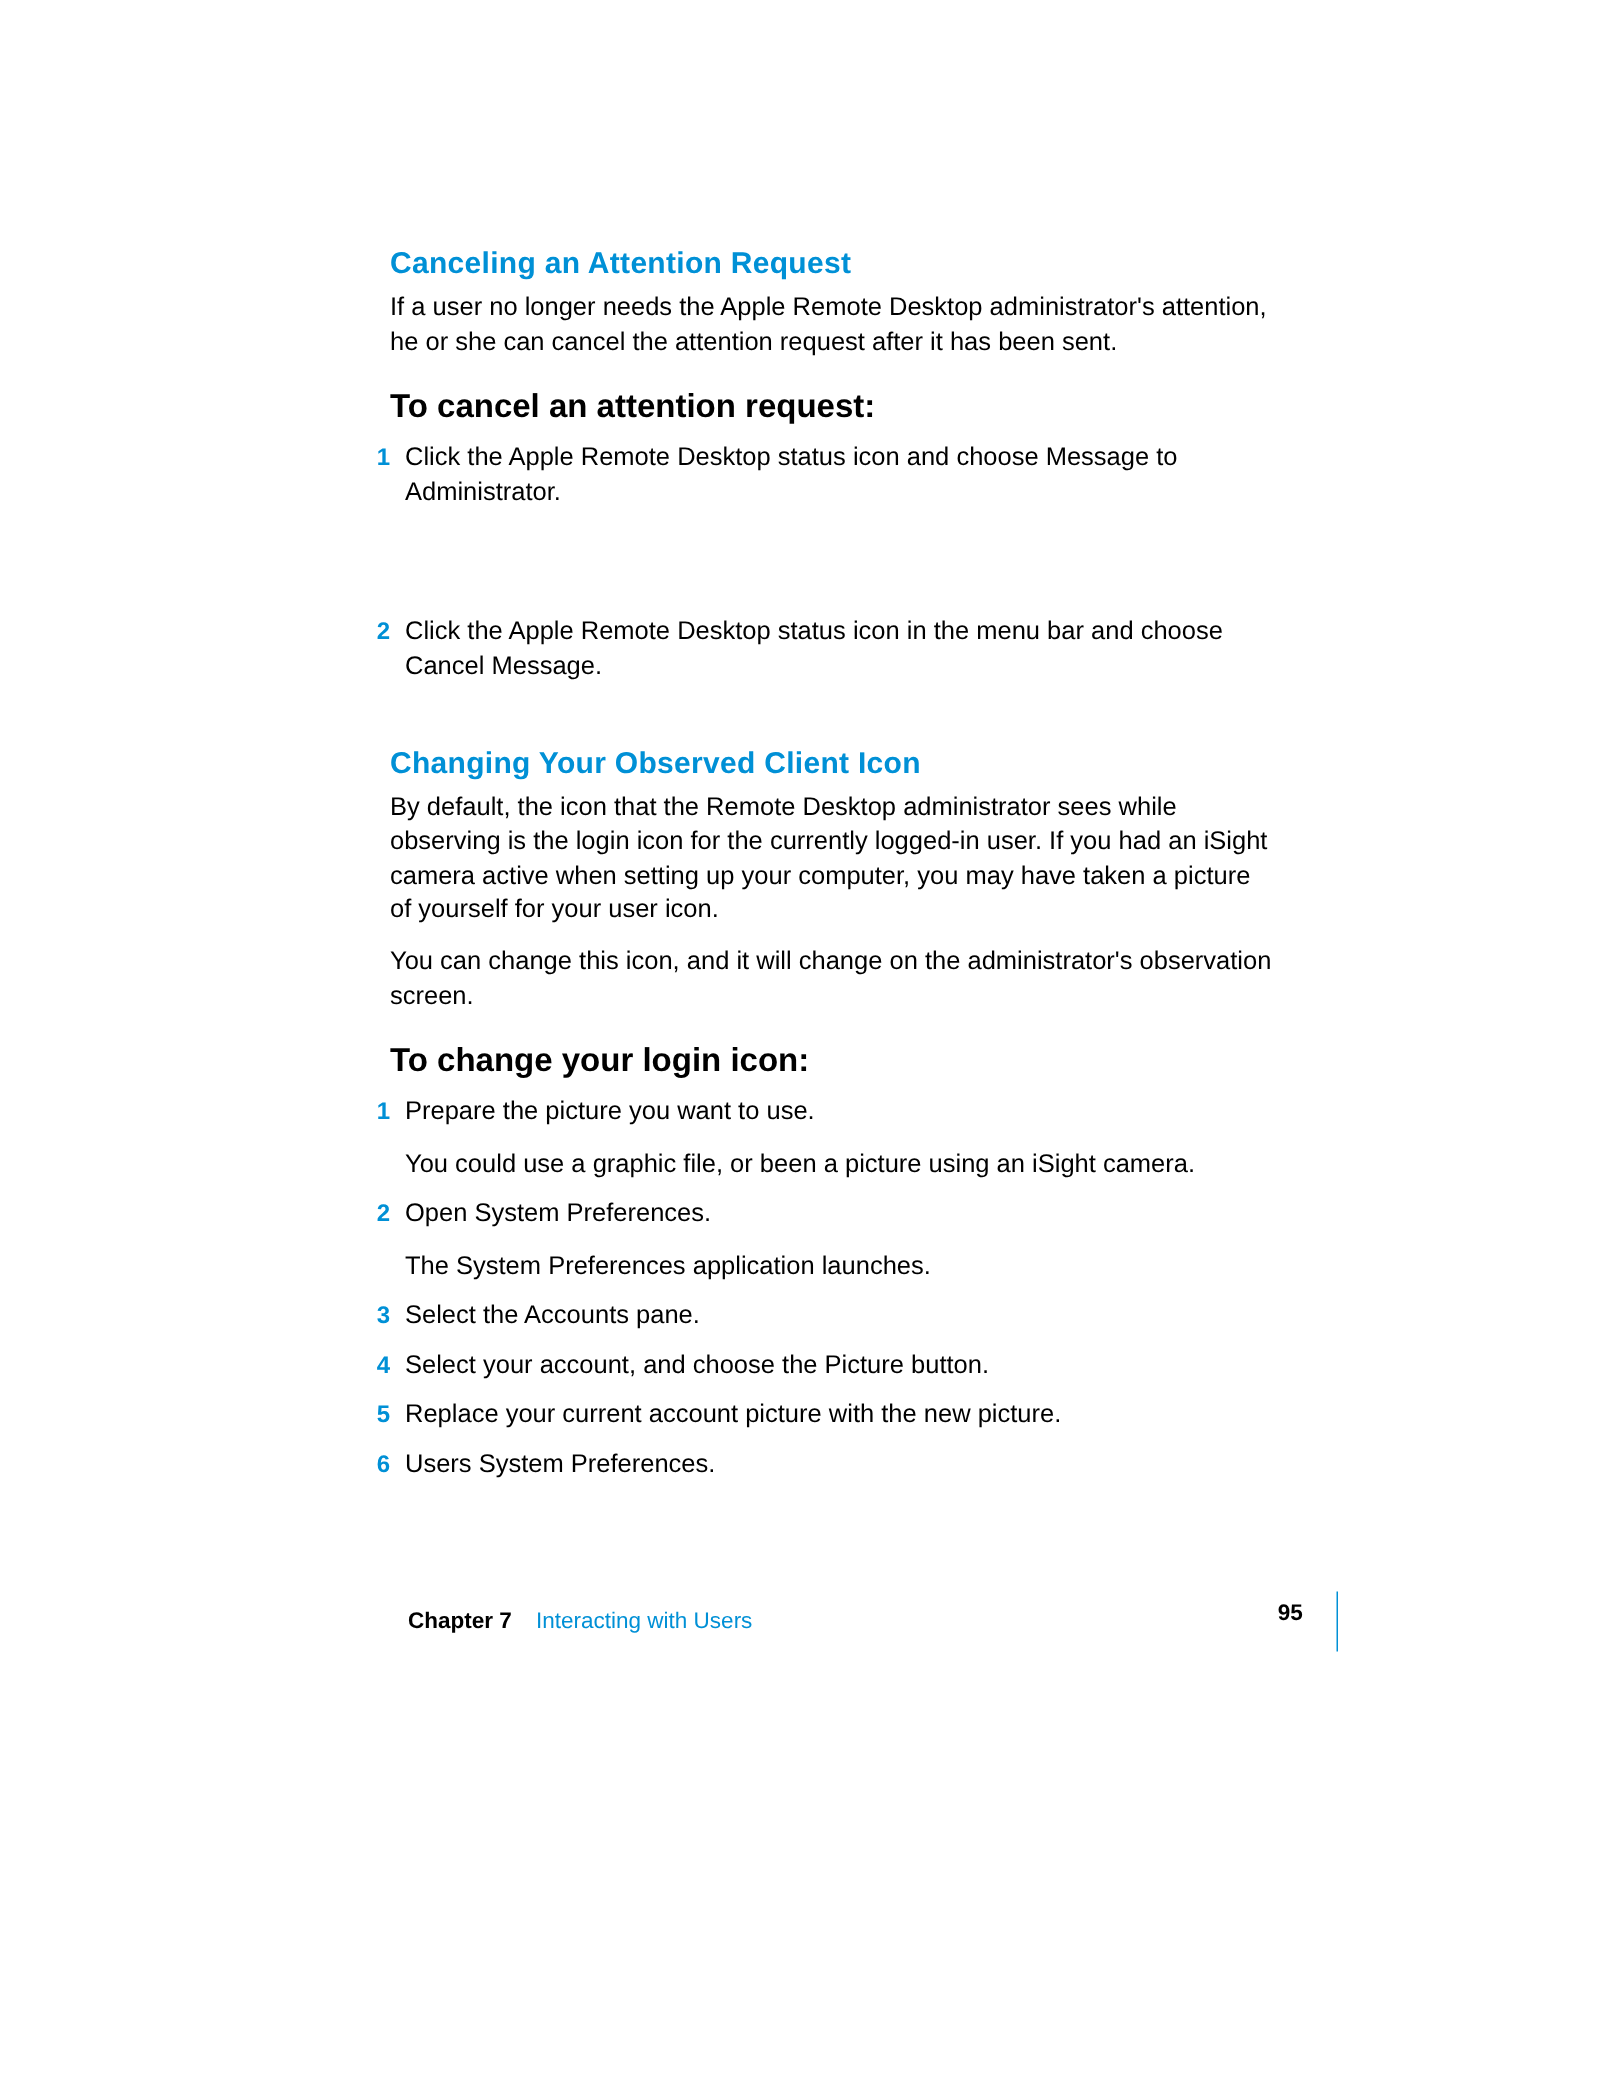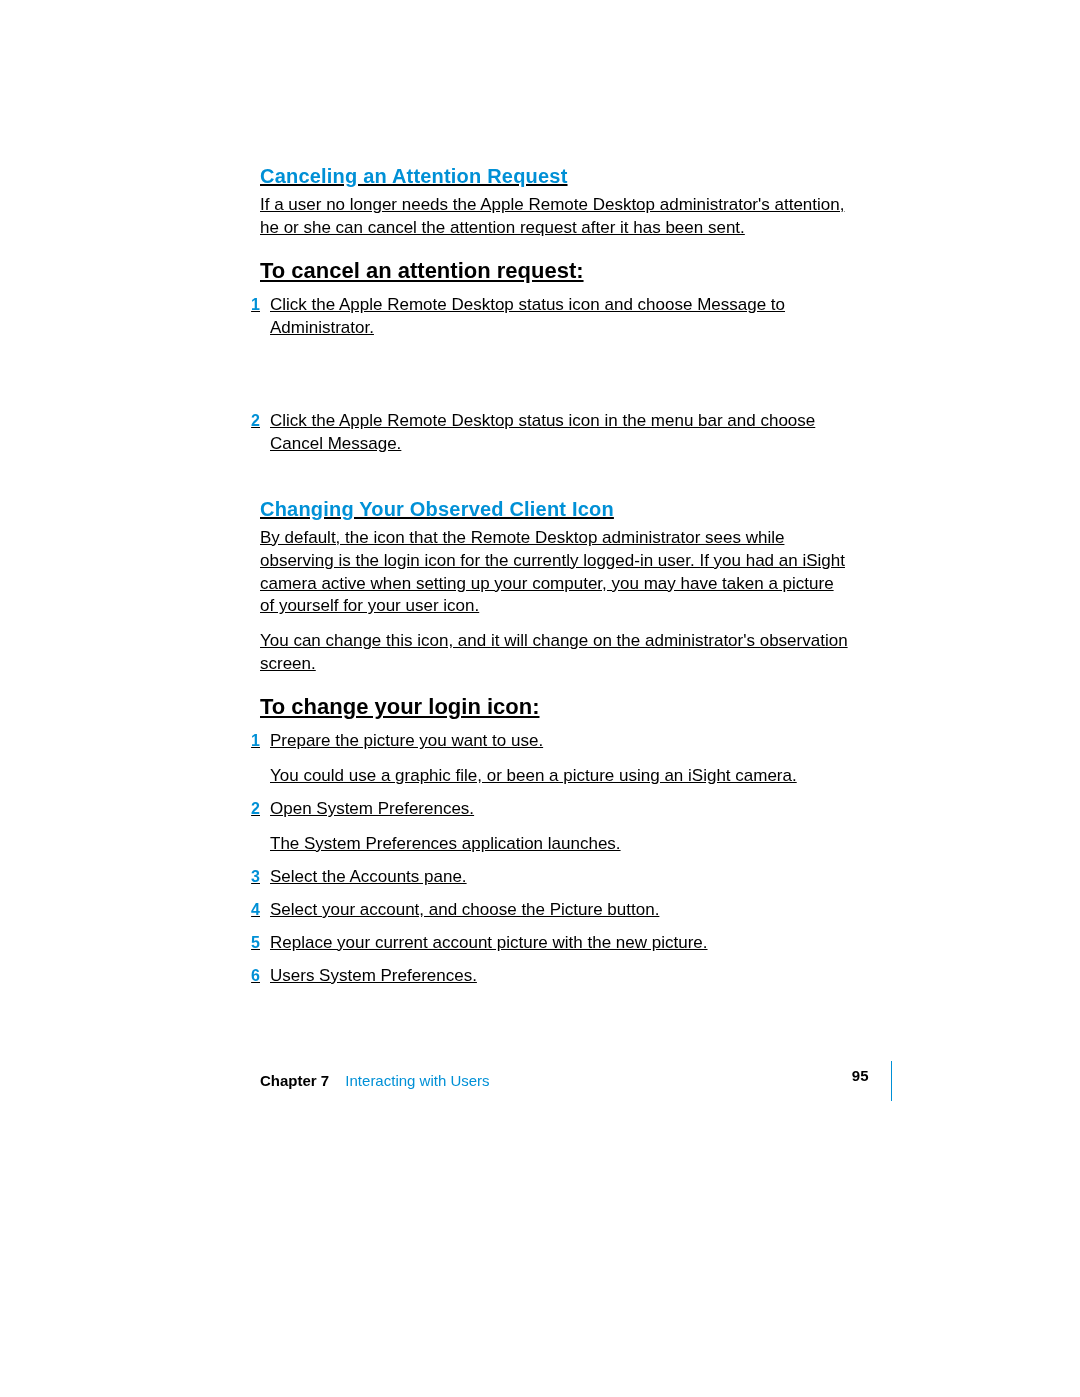--- a/index.html
+++ b/index.html
@@ -11,21 +11,20 @@
     font-family: "Myriad Pro", "Segoe UI", "Helvetica Neue", Arial, sans-serif;
     color: #000;
     position: relative;
   }
   .page {
     position: relative;
     width: 1080px;
     height: 1397px;
     box-sizing: border-box;
     padding: 165px 230px 0 260px;
-    text-decoration: underline;
   }
   .section-heading {
     color: #0090d6;
     font-size: 20px;
     font-weight: 700;
     margin: 0 0 6px 0;
     letter-spacing: 0.2px;
   }
   .body-text {
     font-size: 17px;
@@ -63,21 +62,21 @@
   }
   .step-sub {
     font-size: 17px;
     line-height: 1.35;
     margin-top: 12px;
   }
   .gap-large { height: 60px; }
   .gap-med { height: 24px; }
   .footer-left {
     position: absolute;
-    left: 260px;
+    left: 272px;
     bottom: 308px;
     font-size: 15px;
   }
   .footer-left .chapter-label { font-weight: 700; }
   .footer-left .chapter-title { color: #0090d6; margin-left: 12px; }
   .footer-right {
     position: absolute;
     right: 188px;
     bottom: 296px;
     font-size: 15px;

